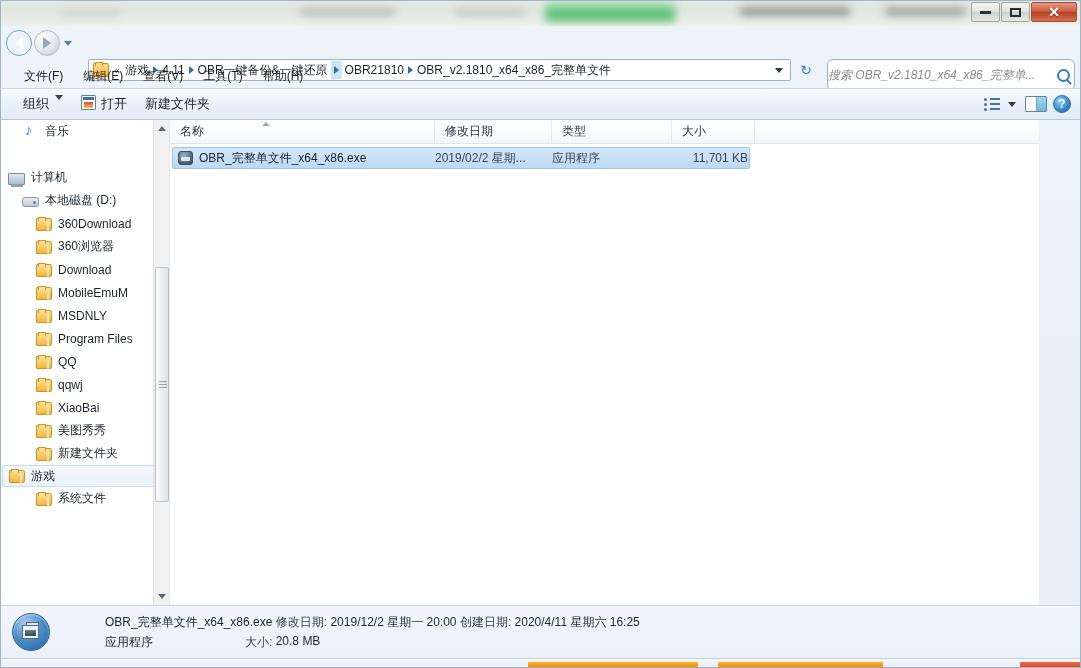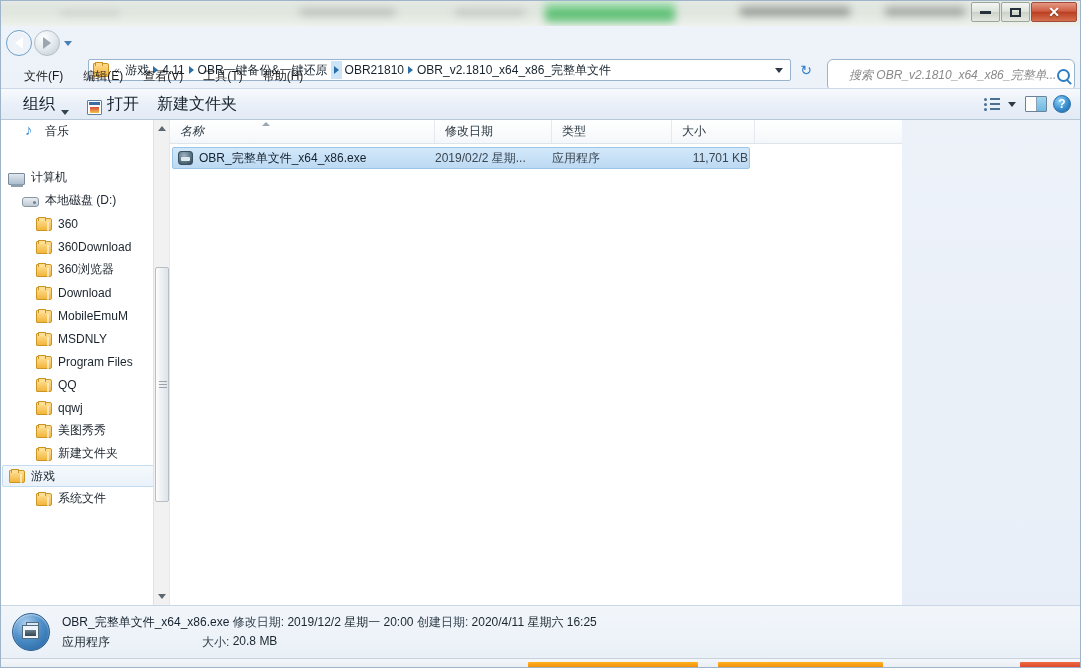--- a/index.html
+++ b/index.html
@@ -96,21 +96,21 @@
   .addr-drop i { width:0;height:0;border-left:4px solid transparent;border-right:4px solid transparent;border-top:5px solid #2c3a47; }
 
   .refresh {
     position: absolute; left: 794px; top: 33px; width: 24px; height: 22px;
     display: flex; align-items: center; justify-content: center;
     font-size: 14px; color: #2f7ec4;
   }
   .searchbox {
     position: absolute; left: 827px; top: 33px; width: 248px; height: 32px;
     background: #fff; border: 1px solid #9ab3cc; border-radius: 6px;
-    display: flex; align-items: center; padding: 0 4px 0 21px;
+    display: flex; align-items: center; padding: 0 4px 0 0;
   }
   .searchbox span.ph {
     flex: 1; font-size: 12px; color: #8a8a8a; font-style: italic;
     white-space: nowrap; overflow: hidden;
   }
   .mag { width:13px;height:13px;border:2px solid #2f7ec4;border-radius:50%; position:relative; flex:none; }
   .mag:after{content:"";position:absolute;right:-4px;bottom:-3px;width:6px;height:2px;background:#2f7ec4;transform:rotate(45deg);}
 
   
   .menubar {
@@ -119,21 +119,21 @@
   }
   .menuitem { font-size: 12px; color: #1b1b1b; padding: 3px 10px; }
 
   
   .cmdbar {
     position: absolute; left: 0; top: 88px; width: 1081px; height: 32px;
     background: linear-gradient(to bottom,#f7fafd 0%,#eaf0f8 50%,#e2eaf4 100%);
     border-top: 1px solid #cdd9e6; border-bottom: 1px solid #b9c8d8;
     display: flex; align-items: center; padding-left: 14px;
   }
-  .cmditem { font-size: 16px; color: #15202b; display: flex; align-items: flex-end; padding: 4px 9px; }
+  .cmditem { font-size: 13px; color: #15202b; display: flex; align-items: flex-start; padding: 4px 9px; }
   .cmditem .cdrop { margin-left: 6px; width:0;height:0;
     border-left:4px solid transparent;border-right:4px solid transparent;border-top:5px solid #33434f; }
   .openicon {
     width: 15px; height: 15px; margin-right: 5px; flex:none;
     border: 1px solid #5f7f9f; background: #fff; position: relative; border-radius: 1px;
   }
   .openicon:before { content:""; position:absolute; left:1px; top:1px; right:1px; height:3px; background:#3b6ea5; }
   .openicon:after { content:""; position:absolute; left:2px; top:6px; width:9px; height:6px;
     background: linear-gradient(to bottom,#d94b3a,#f2c14b); }
   .cmdright { margin-left: auto; display: flex; align-items: center; padding-right: 10px; gap: 2px; }
@@ -145,21 +145,21 @@
   .vdrop { width:0;height:0;border-left:4px solid transparent;border-right:4px solid transparent;border-top:5px solid #2c3a47; margin: 0 7px 0 3px;}
   .paneicon { width:22px;height:16px;border:1px solid #6b8299; display:flex; background:#fff; border-radius:1px;}
   .paneicon .pl{width:11px;background:#fdfdfd;border-right:1px solid #8aa0b5;}
   .paneicon .pr{flex:1;background:linear-gradient(to bottom,#9fd6ef,#6fb9e0);}
   .helpicon { width:18px;height:18px;border-radius:50%;
     background: radial-gradient(circle at 35% 30%, #8fd3f7 0%, #3a8fd0 55%, #1d5f9c 100%);
     color:#fff; font-size:12px; font-weight:bold; display:flex;align-items:center;justify-content:center;
     margin-left: 4px; border: 1px solid #2a6ea8; }
 
   
-  .body { position: absolute; left: 0; top: 120px; width: 902px; height: 485px; display: flex; }
+  .body { position: absolute; left: 0; top: 120px; width: 1039px; height: 485px; display: flex; }
   .sidebar {
     width: 170px; background: #fff; position: relative; overflow: hidden;
     border-right: 1px solid #e2e8ef;
   }
   .sb-scroll { position: absolute; left:0; top:0; width: 170px; }
   .sb-item {
     height: 23px; display: flex; align-items: center; font-size: 12px; color: #1b242d;
     padding-left: 8px; white-space: nowrap; position: relative;
   }
   .sb-item.sel {
@@ -213,21 +213,21 @@
     border-bottom: 1px solid #dde4eb;
   }
   .col {
     font-size: 12px; color: #2b3742; display: flex; align-items: center;
     padding-left: 10px; border-right: 1px solid #e4e9ef; position: relative;
   }
   .col.sorted:after {
     content:""; position:absolute; left:50%; margin-left:-40px; top:2px;
     width:0;height:0;border-left:4px solid transparent;border-right:4px solid transparent;border-bottom:4px solid #9aa7b3;
   }
-  .col.name { width: 265px; font-style: italic; }
+  .col.name { width: 265px; }
   .col.date { width: 117px; }
   .col.type { width: 120px; }
   .col.size { width: 83px; }
   .col.pad { flex: 1; border-right: none; }
   .frow {
     height: 22px; display: flex; align-items: center; margin-top: 3px;
     background: linear-gradient(to bottom,#d3e8fa,#bcd9f2);
     border: 1px solid #9cc4e6; border-radius: 2px;
     width: 578px; margin-left: 2px;
   }
@@ -242,21 +242,21 @@
     border: 1px solid #3b505e; position: relative;
   }
   .exeicon:after { content:""; position:absolute; left:2px; top:5px; right:2px; height:4px;
     background: #dfe8ee; border-radius: 1px; }
 
   
   .details {
     position: absolute; left: 0; top: 605px; width: 1081px; height: 53px;
     background: linear-gradient(to bottom,#f2f6fb 0%,#eaf0f7 100%);
     border-top: 1px solid #c9d6e3;
-    display: flex; align-items: center; padding-left: 12px;
+    display: flex; align-items: center; padding-left: 12px; gap: 43px;
   }
   .dicon {
     width: 38px; height: 38px; margin-right: 12px; flex: none; border-radius: 50%;
     background: radial-gradient(circle at 35% 25%, #a8cdee 0%, #4f8fc8 45%, #1f5e9c 100%);
     border: 1px solid #2a5f94; position: relative;
     box-shadow: inset 0 1px 2px rgba(255,255,255,.6);
   }
   .dicon .sheet { position:absolute; left:9px; top:11px; width:17px; height:14px;
     background:#eef4f9; border:1px solid #516b80; }
   .dicon .sheet:after { content:""; position:absolute; left:2px; top:4px; right:2px; bottom:2px;
@@ -416,24 +416,20 @@
           <div class="sb-item sb-ind0">
             <span class="ic ic-pc"></span>
             <span>计算机</span>
           </div>
           <div class="sb-item sb-ind1">
             <span class="ic ic-hdd"></span>
             <span>本地磁盘 (D:)</span>
           </div>
           <div class="sb-item sb-ind2">
             <span class="ic ic-folder"></span>
-            <span>360</span>
-          </div>
-          <div class="sb-item sb-ind2">
-            <span class="ic ic-folder"></span>
             <span>360Download</span>
           </div>
           <div class="sb-item sb-ind2">
             <span class="ic ic-folder"></span>
             <span>360浏览器</span>
           </div>
           <div class="sb-item sb-ind2">
             <span class="ic ic-folder"></span>
             <span>Download</span>
           </div>
@@ -449,20 +445,24 @@
             <span class="ic ic-folder"></span>
             <span>Program Files</span>
           </div>
           <div class="sb-item sb-ind2">
             <span class="ic ic-folder"></span>
             <span>QQ</span>
           </div>
           <div class="sb-item sb-ind2">
             <span class="ic ic-folder"></span>
             <span>qqwj</span>
+          </div>
+          <div class="sb-item sb-ind2">
+            <span class="ic ic-folder"></span>
+            <span>XiaoBai</span>
           </div>
           <div class="sb-item sb-ind2">
             <span class="ic ic-folder"></span>
             <span>美图秀秀</span>
           </div>
           <div class="sb-item sb-ind2">
             <span class="ic ic-folder"></span>
             <span>新建文件夹</span>
           </div>
           <div class="sb-item sb-ind2 sel">

